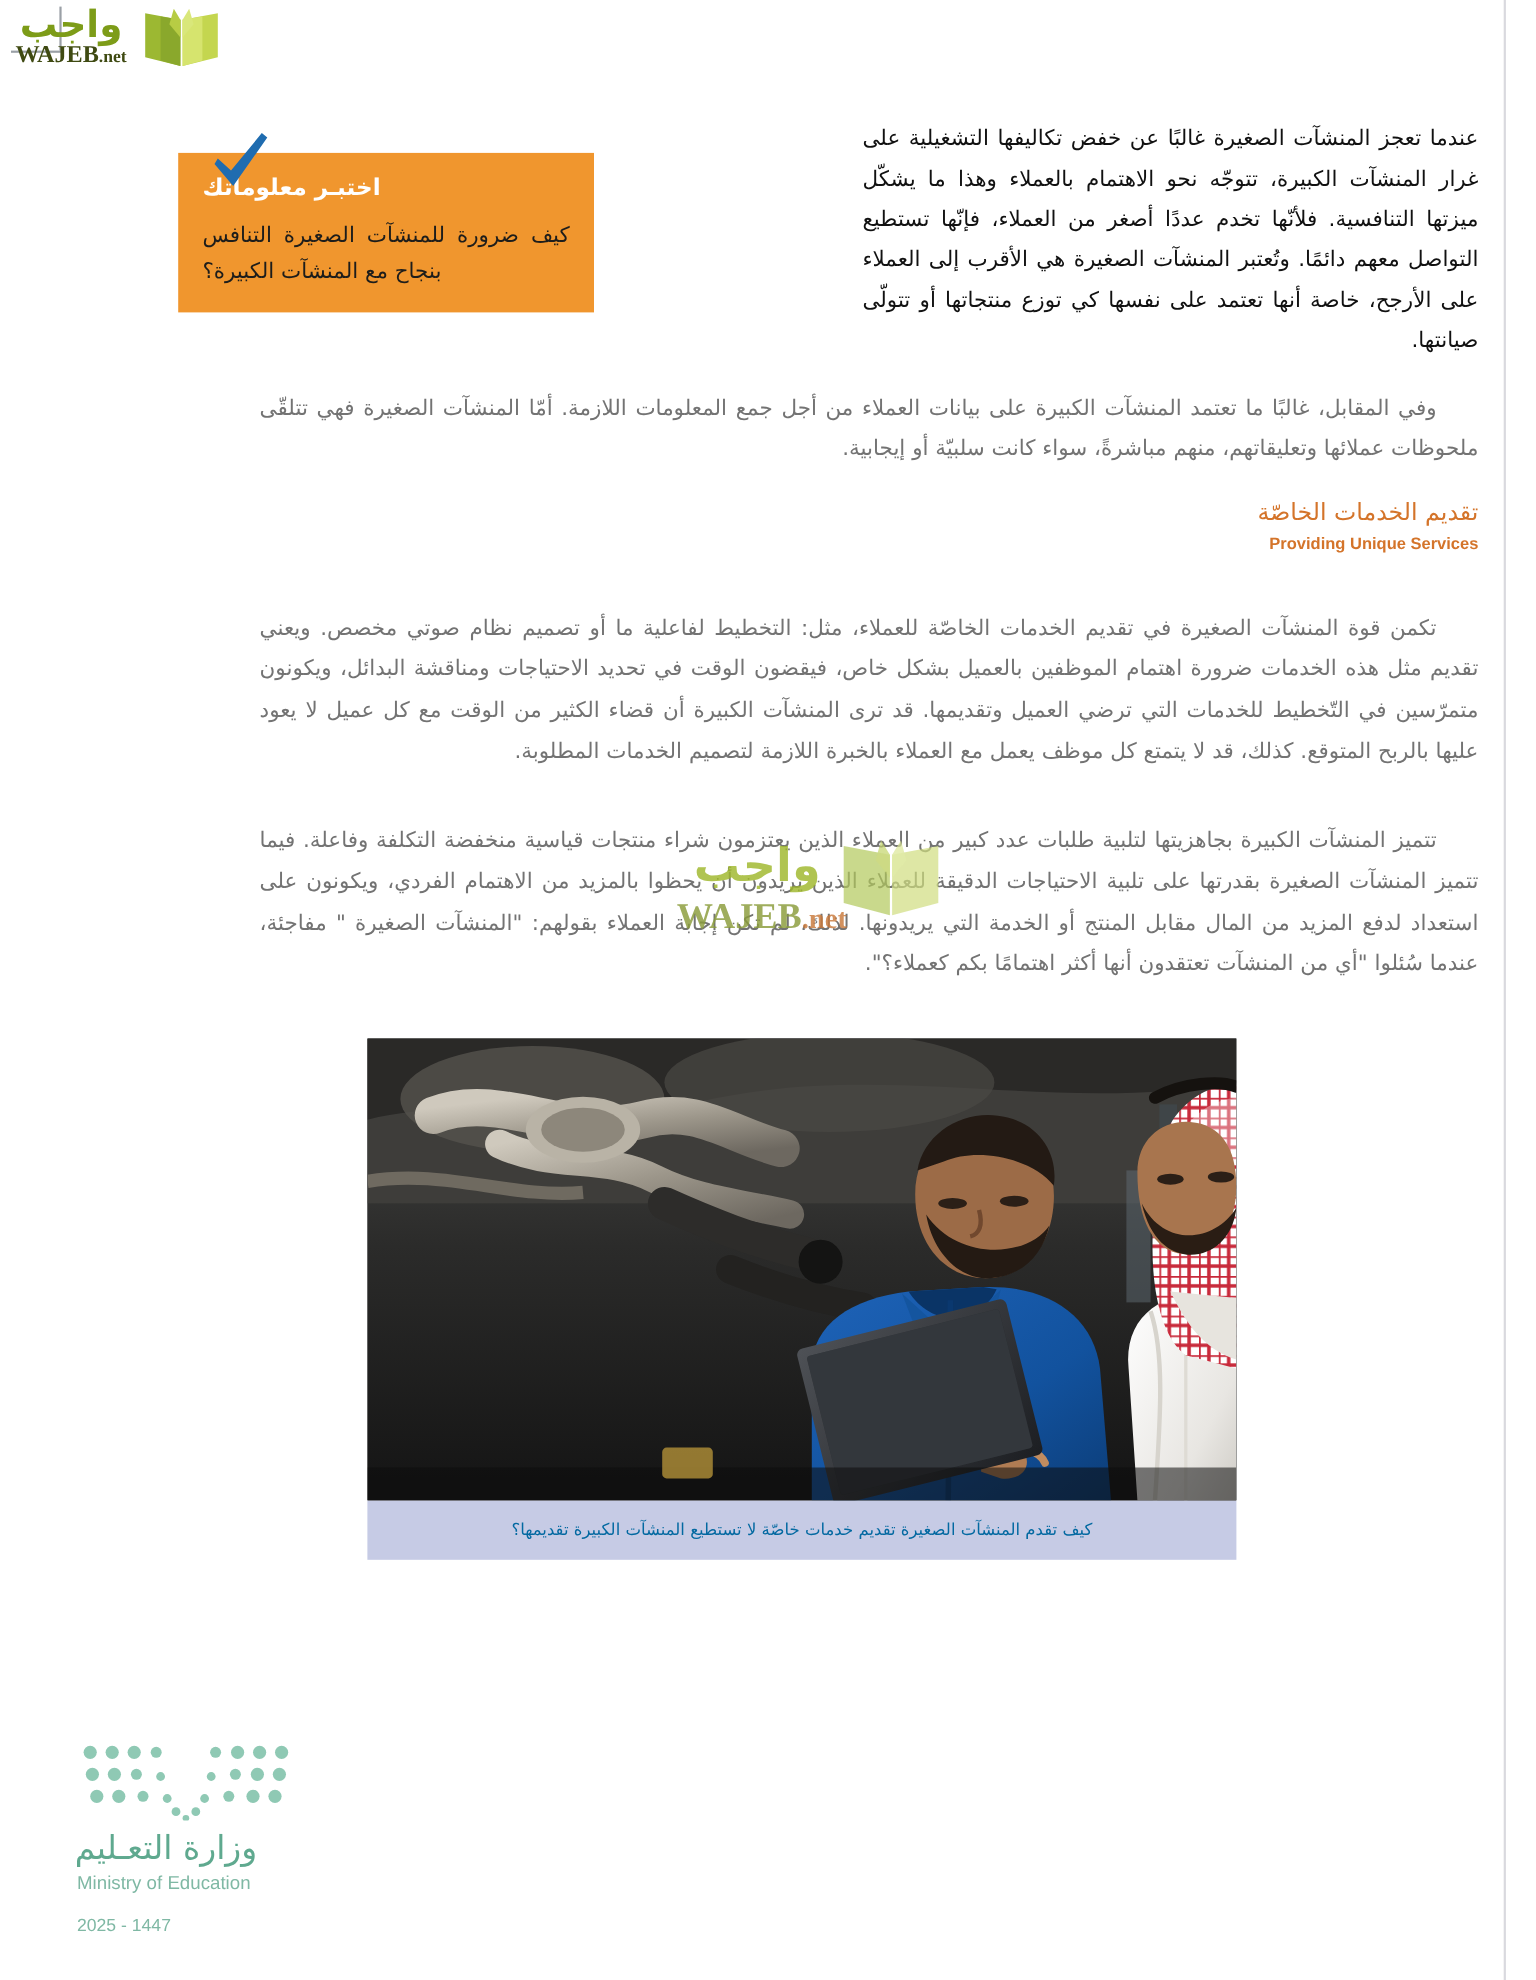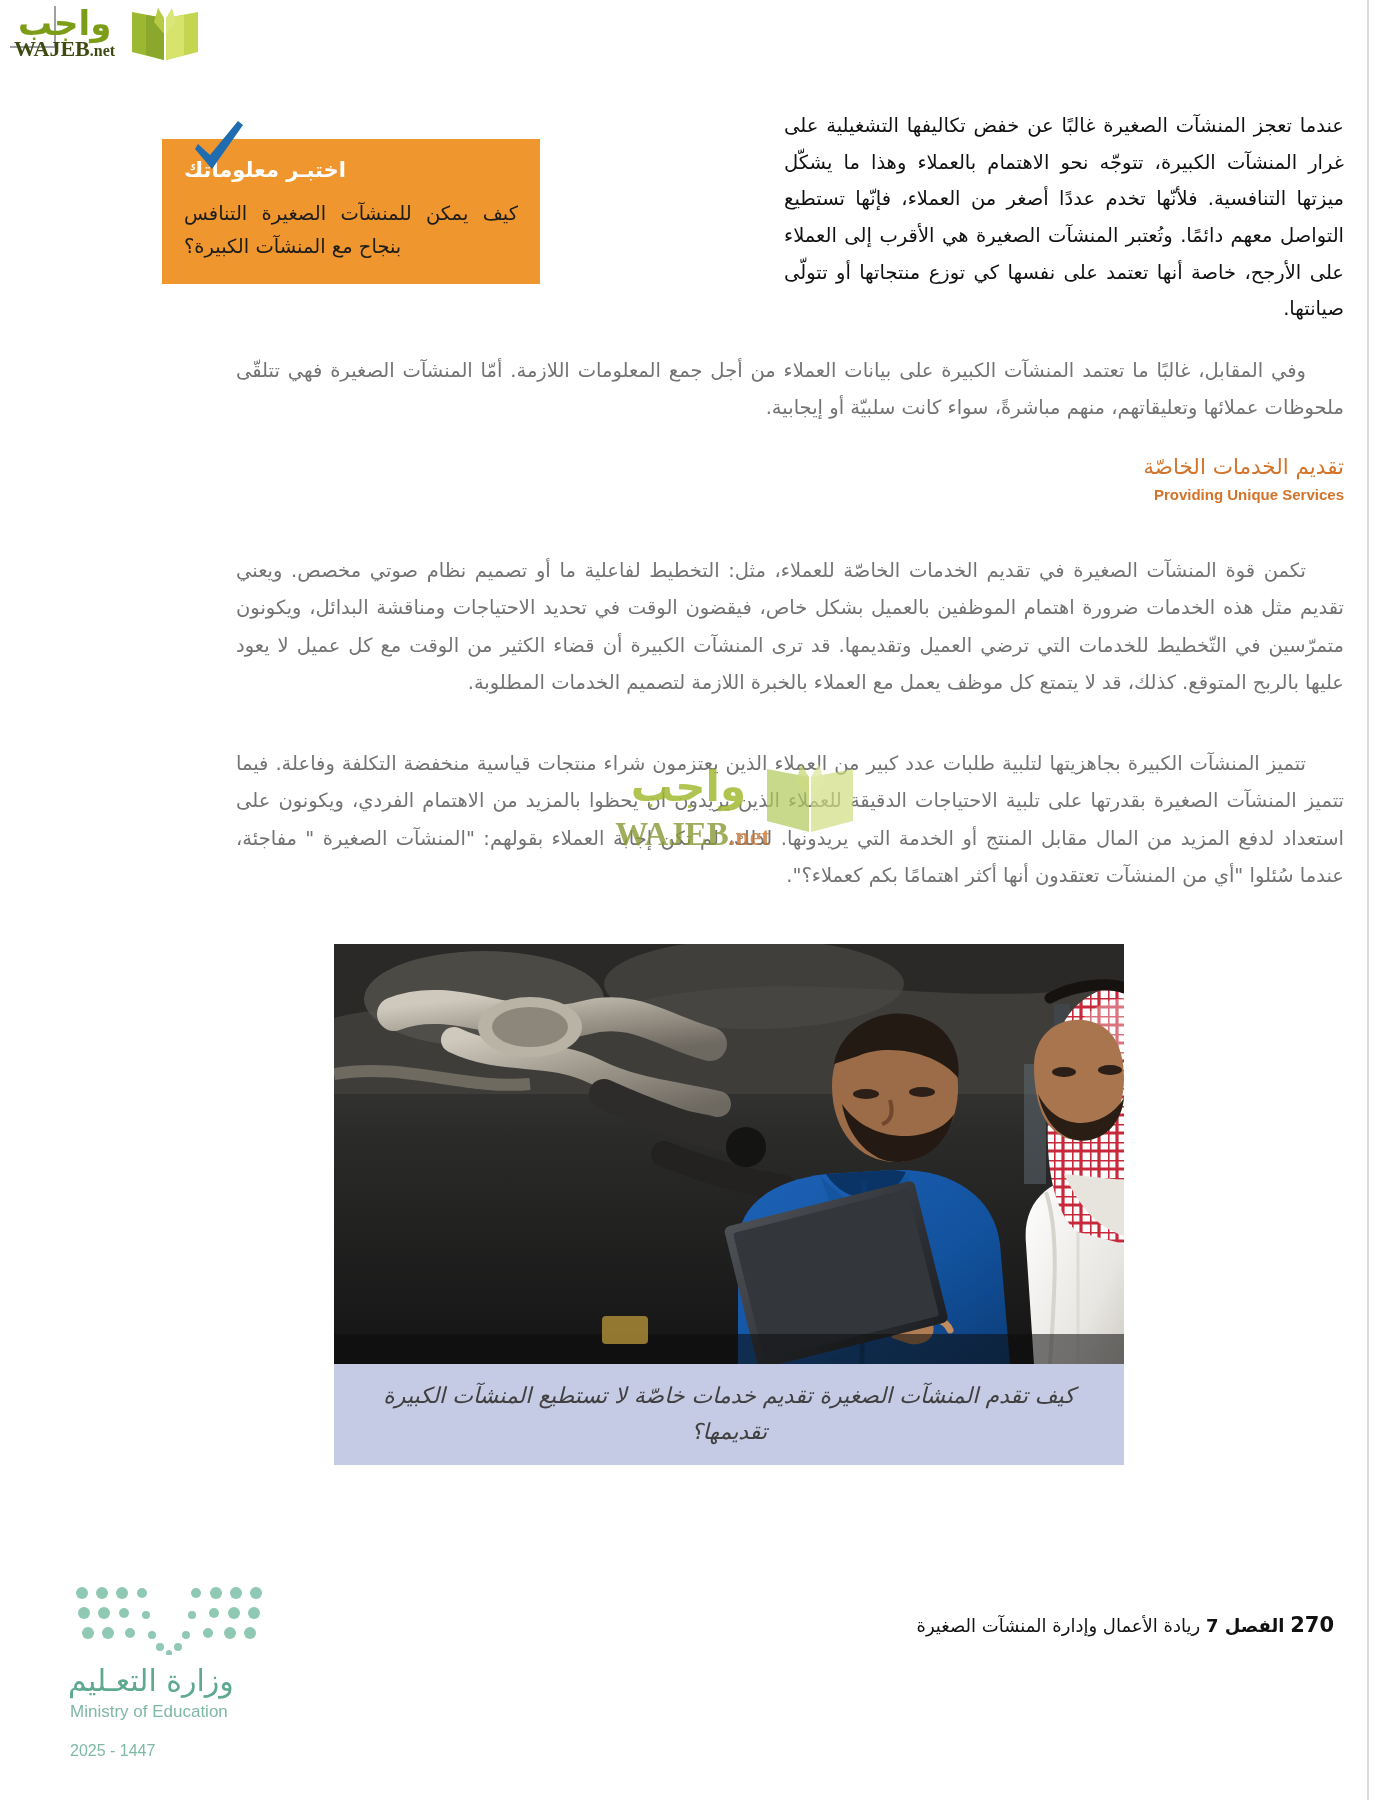--- a/index.html
+++ b/index.html
@@ -232,27 +232,26 @@
     height: 420px;
     overflow: hidden;
     background: #1a1a1a;
   }
   .photo svg { display: block; }
 
   .caption {
     width: 790px;
     box-sizing: border-box;
     background: #c6cbe5;
-    color: #404040;
-    font-size: 22px;
+    color: #0369a1;
+    font-size: 15px;
     line-height: 1.62;
     padding: 14px 22px 16px 22px;
     text-align: center;
     direction: rtl;
-    font-style: italic;
   }
 
   
   .footer-line {
     position: absolute;
     top: 1613px;
     right: 52px;
     width: 1108px;
     text-align: right;
     direction: rtl;
@@ -332,21 +331,21 @@
 
   <div class="col-narrow">عندما تعجز المنشآت الصغيرة غالبًا عن خفض تكاليفها التشغيلية على غرار المنشآت الكبيرة، تتوجّه نحو الاهتمام بالعملاء وهذا ما يشكّل ميزتها التنافسية. فلأنّها تخدم عددًا أصغر من العملاء، فإنّها تستطيع التواصل معهم دائمًا. وتُعتبر المنشآت الصغيرة هي الأقرب إلى العملاء على الأرجح، خاصة أنها تعتمد على نفسها كي توزع منتجاتها أو تتولّى صيانتها.</div>
 
   <div class="callout">
     <div class="callout-check">
       <svg viewBox="0 0 58 56" width="58" height="56" aria-hidden="true">
         <path d="M6 29 L9 24 L21 35 L49 1 L54 5 L23 49 Z" fill="#1f6cb0"></path>
       </svg>
     </div>
     <div class="callout-title">اختبـر معلوماتك</div>
-    <div class="callout-body">كيف يمكن للمنشآت الصغيرة التنافس بنجاح مع المنشآت الكبيرة؟</div>
+    <div class="callout-body">كيف ضرورة للمنشآت الصغيرة التنافس بنجاح مع المنشآت الكبيرة؟</div>
   </div>
 
   <div class="para-full p2 indent">وفي المقابل، غالبًا ما تعتمد المنشآت الكبيرة على بيانات العملاء من أجل جمع المعلومات اللازمة. أمّا المنشآت الصغيرة فهي تتلقّى ملحوظات عملائها وتعليقاتهم، منهم مباشرةً، سواء كانت سلبيّة أو إيجابية.</div>
 
   <div class="heading-block">
     <div class="heading-ar">تقديم الخدمات الخاصّة</div>
     <div class="heading-en">Providing Unique Services</div>
   </div>
 
   <div class="para-full p3 indent">تكمن قوة المنشآت الصغيرة في تقديم الخدمات الخاصّة للعملاء، مثل: التخطيط لفاعلية ما أو تصميم نظام صوتي مخصص. ويعني تقديم مثل هذه الخدمات ضرورة اهتمام الموظفين بالعميل بشكل خاص، فيقضون الوقت في تحديد الاحتياجات ومناقشة البدائل، ويكونون متمرّسين في التّخطيط للخدمات التي ترضي العميل وتقديمها. قد ترى المنشآت الكبيرة أن قضاء الكثير من الوقت مع كل عميل لا يعود عليها بالربح المتوقع. كذلك، قد لا يتمتع كل موظف يعمل مع العملاء بالخبرة اللازمة لتصميم الخدمات المطلوبة.</div>
@@ -459,25 +458,20 @@
         <path d="M716 54 C742 40 776 38 790 44" stroke="#15120f" stroke-width="11" fill="none" stroke-linecap="round"></path>
 
         <path d="M0 390 H790 V420 H0 Z" fill="#0c0c0c" opacity="0.55"></path>
 
         <rect x="268" y="372" width="46" height="28" rx="4" fill="#b39138" opacity="0.8"></rect>
       </svg>
     </div>
     <div class="caption">كيف تقدم المنشآت الصغيرة تقديم خدمات خاصّة لا تستطيع المنشآت الكبيرة تقديمها؟</div>
   </div>
 
-  <div class="footer-line">
-    <span class="footer-pageno">270</span>
-    <span class="footer-chapter">الفصل 7</span>
-    <span>ريادة الأعمال وإدارة المنشآت الصغيرة</span>
-  </div>
 
   <div class="moe-logo">
     <div class="moe-dots">
       <svg viewBox="0 0 190 70" width="190" height="70" aria-hidden="true">
         <g fill="#8fc9b4">
           <circle cx="8" cy="8" r="6"></circle>
             <circle cx="28" cy="8" r="6"></circle>
             <circle cx="48" cy="8" r="6"></circle>
             <circle cx="68" cy="8" r="5"></circle>
           <circle cx="122" cy="8" r="5"></circle>

